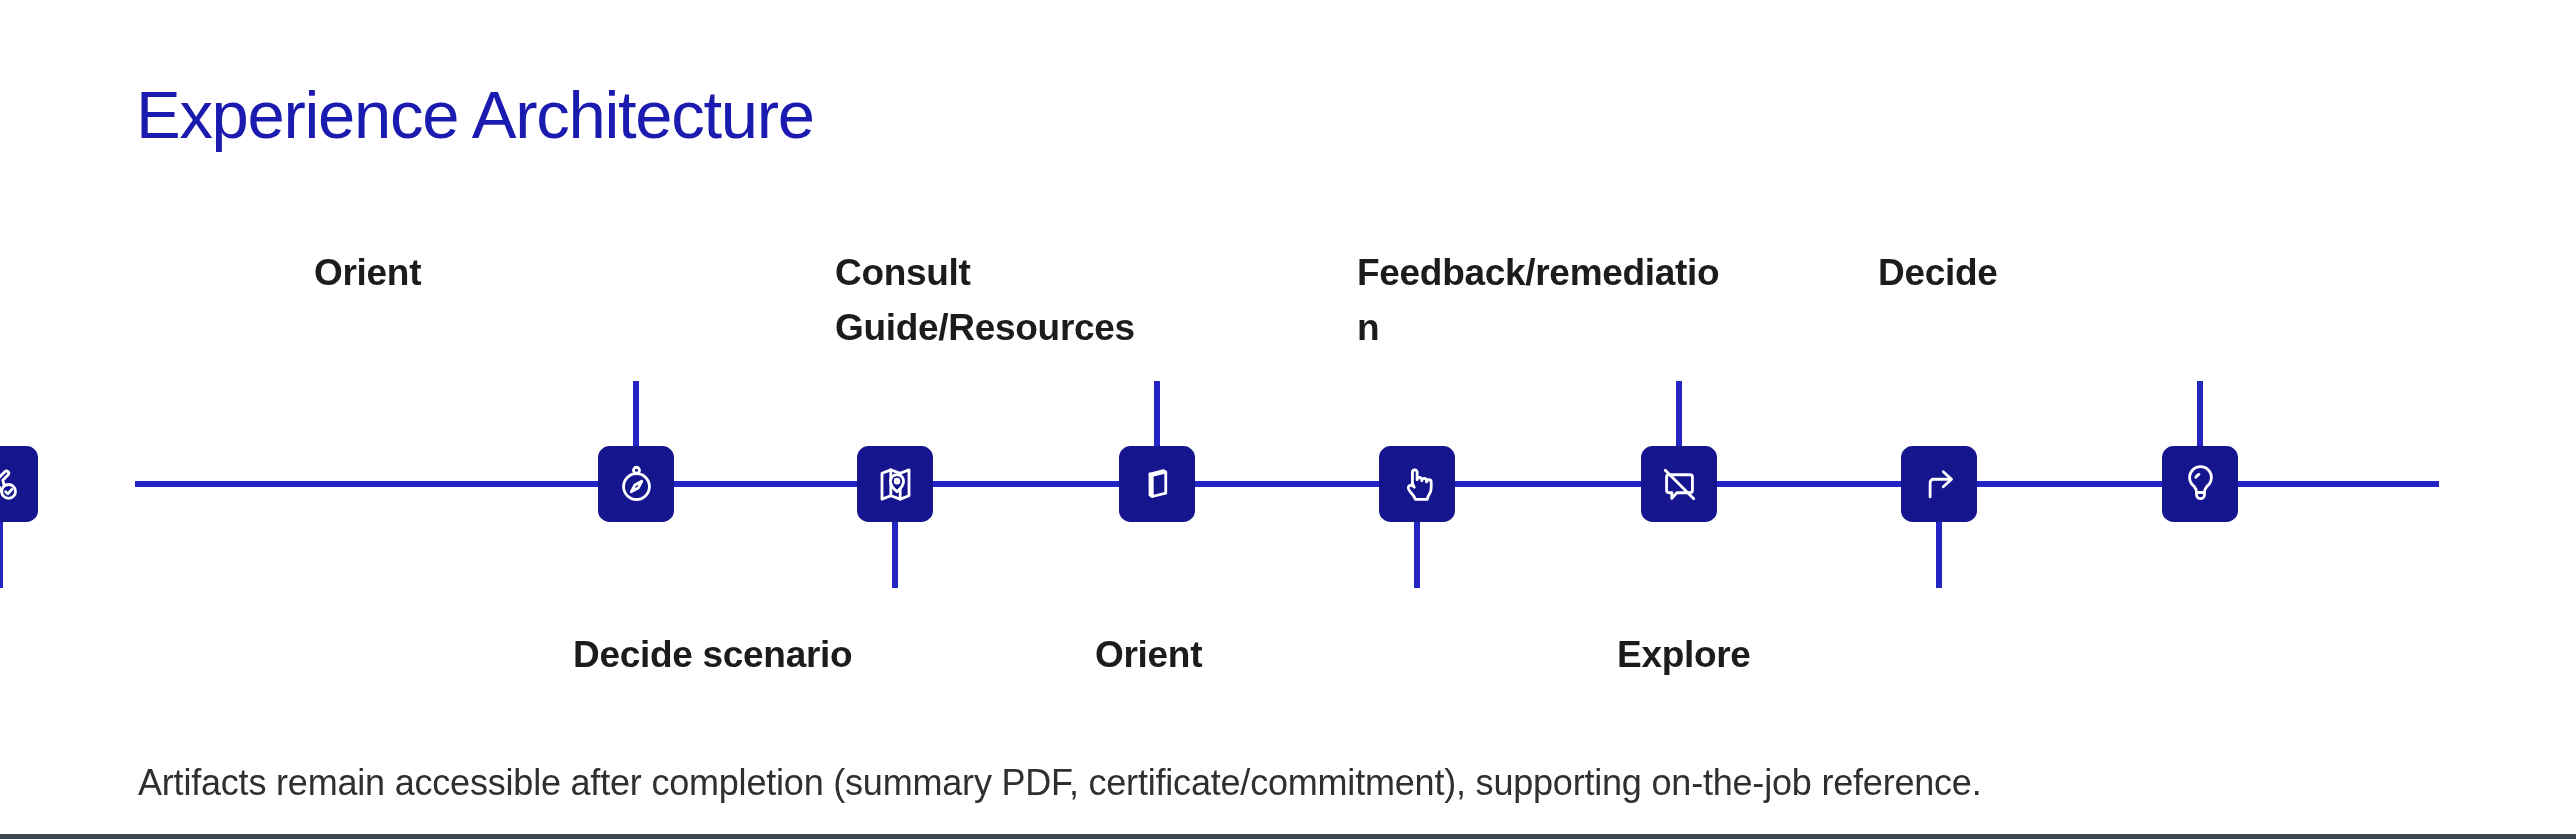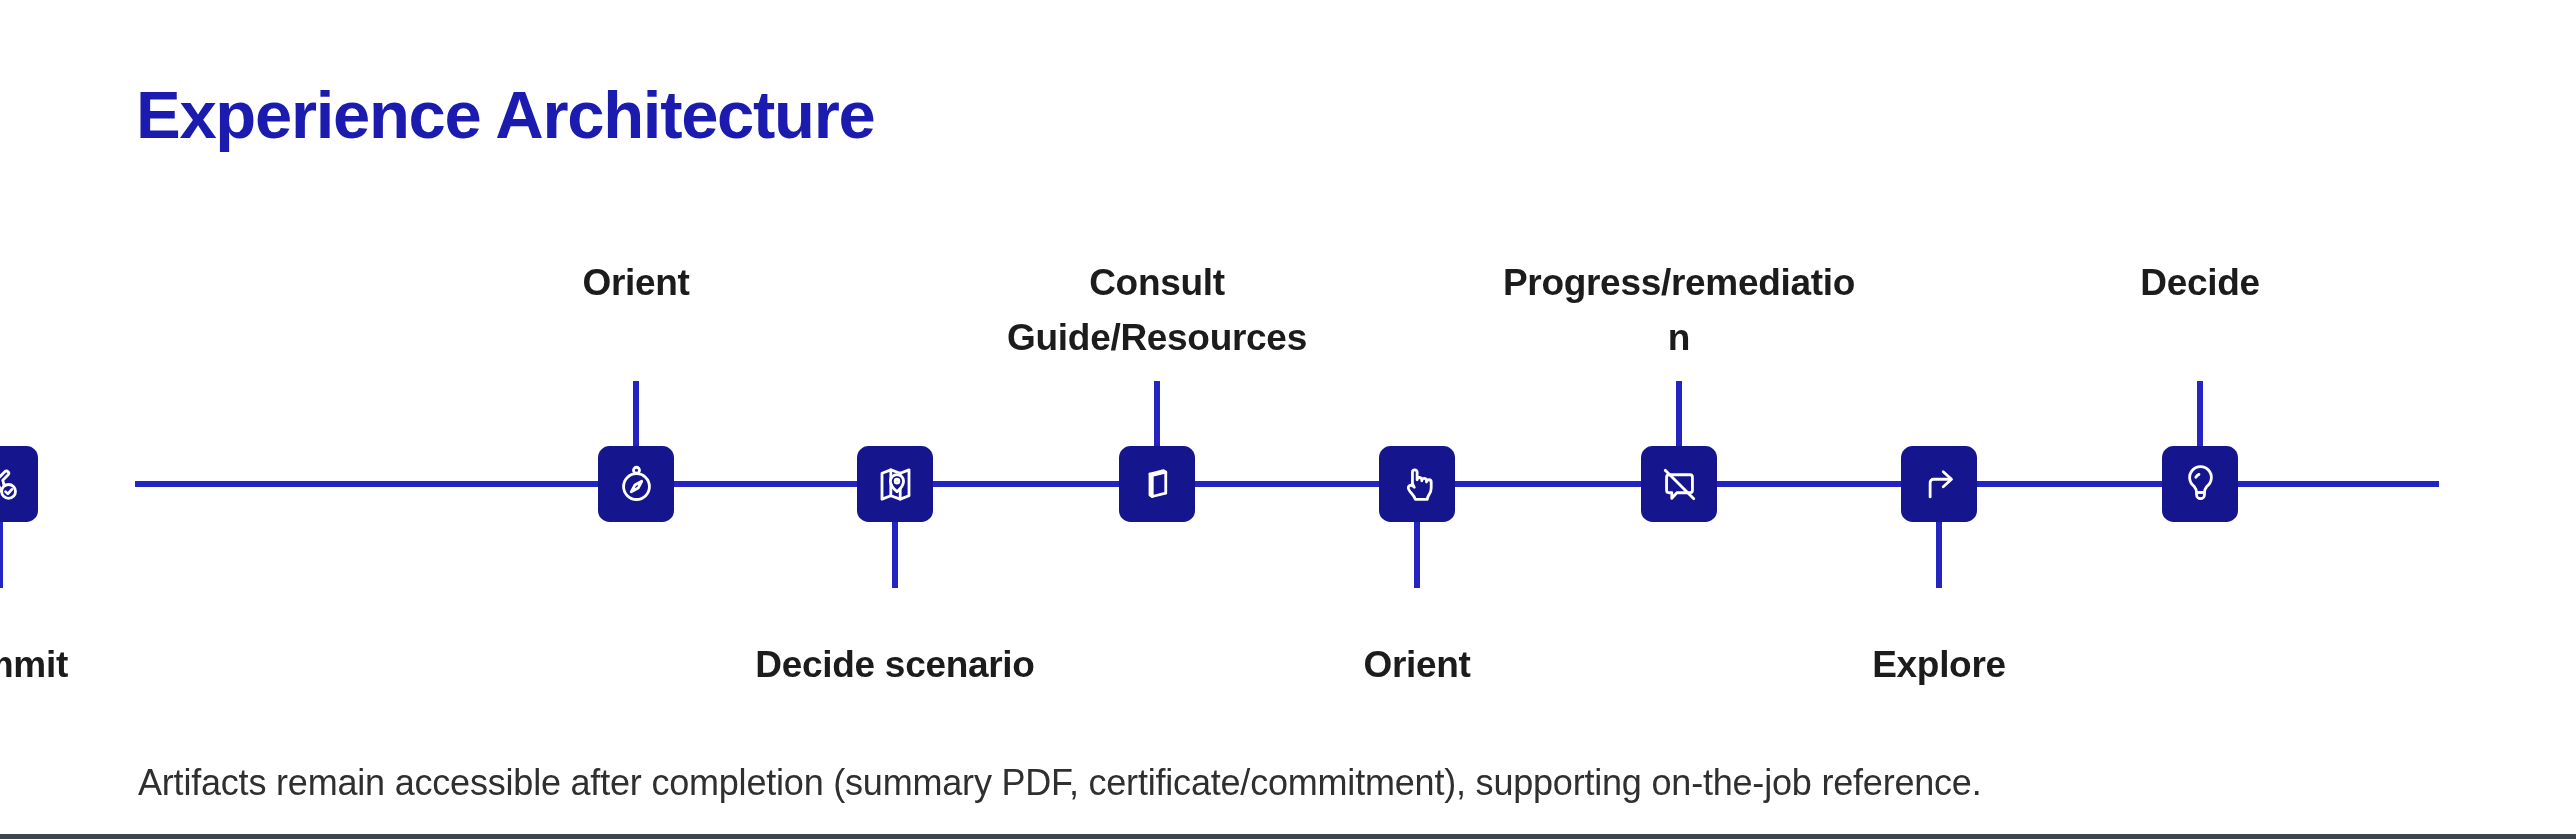--- a/index.html
+++ b/index.html
@@ -15,21 +15,21 @@
   body{
     position:relative;
     background:#ffffff;
     font-family:"Liberation Sans", sans-serif;
     overflow:hidden;
   }
   .page-title{
     position:absolute;
     left:136px; top:76px;
     font-size:67px;
-    font-weight:700;
+    font-weight:400;
     letter-spacing:-1.3px;
     color:var(--title-blue);
     white-space:nowrap;
   }
   .timeline{
     position:absolute;
     left:0; top:0; width:100%; height:100%;
   }
   .timeline-line{
     position:absolute;
@@ -73,28 +73,26 @@
     stroke:#ffffff;
     fill:none;
     stroke-width:1.5;
     stroke-linecap:round;
     stroke-linejoin:round;
   }
   .step-label{
     position:absolute;
     left:-322px;
     width:644px;
-    text-align:center;
     font-size:37px;
     font-weight:700;
     line-height:55px;
     letter-spacing:-0.3px;
     color:var(--text-dark);
     white-space:pre-line;
-    margin-top:10px;
   }
   .step.above .step-label{top:-239px;}
   .step.below .step-label{top:143px;}
   .footer-note{
     position:absolute;
     left:138px; top:762px;
     font-size:36px;
     font-weight:400;
     color:var(--footer-text);
     letter-spacing:-0.2px;
@@ -165,21 +163,21 @@
   </div>
 
   <div class="step above">
     <div class="tick"></div>
     <div class="node">
       <svg viewBox="0 0 24 24">
         <path d="M6.4 6.8 h11.2 a1.3 1.3 0 0 1 1.3 1.3 v7 a1.3 1.3 0 0 1 -1.3 1.3 h-7 l-2.7 3 v-3 h-1.5 a1.3 1.3 0 0 1 -1.3 -1.3 v-7 a1.3 1.3 0 0 1 1.3 -1.3 Z"></path>
         <line x1="4.4" y1="4.4" x2="19.6" y2="19.6"></line>
       </svg>
     </div>
-    <div class="step-label">Progress/remediatio
+    <div class="step-label">Feedback/remediatio
 n</div>
   </div>
 
   <div class="step below">
     <div class="tick"></div>
     <div class="node">
       <svg viewBox="0 0 24 24">
         <path d="M7 18.6 V11 a1.8 1.8 0 0 1 1.8 -1.8 H17.8"></path>
         <path d="M14 5.2 L18.4 9.2 L14 13.2"></path>
       </svg>

